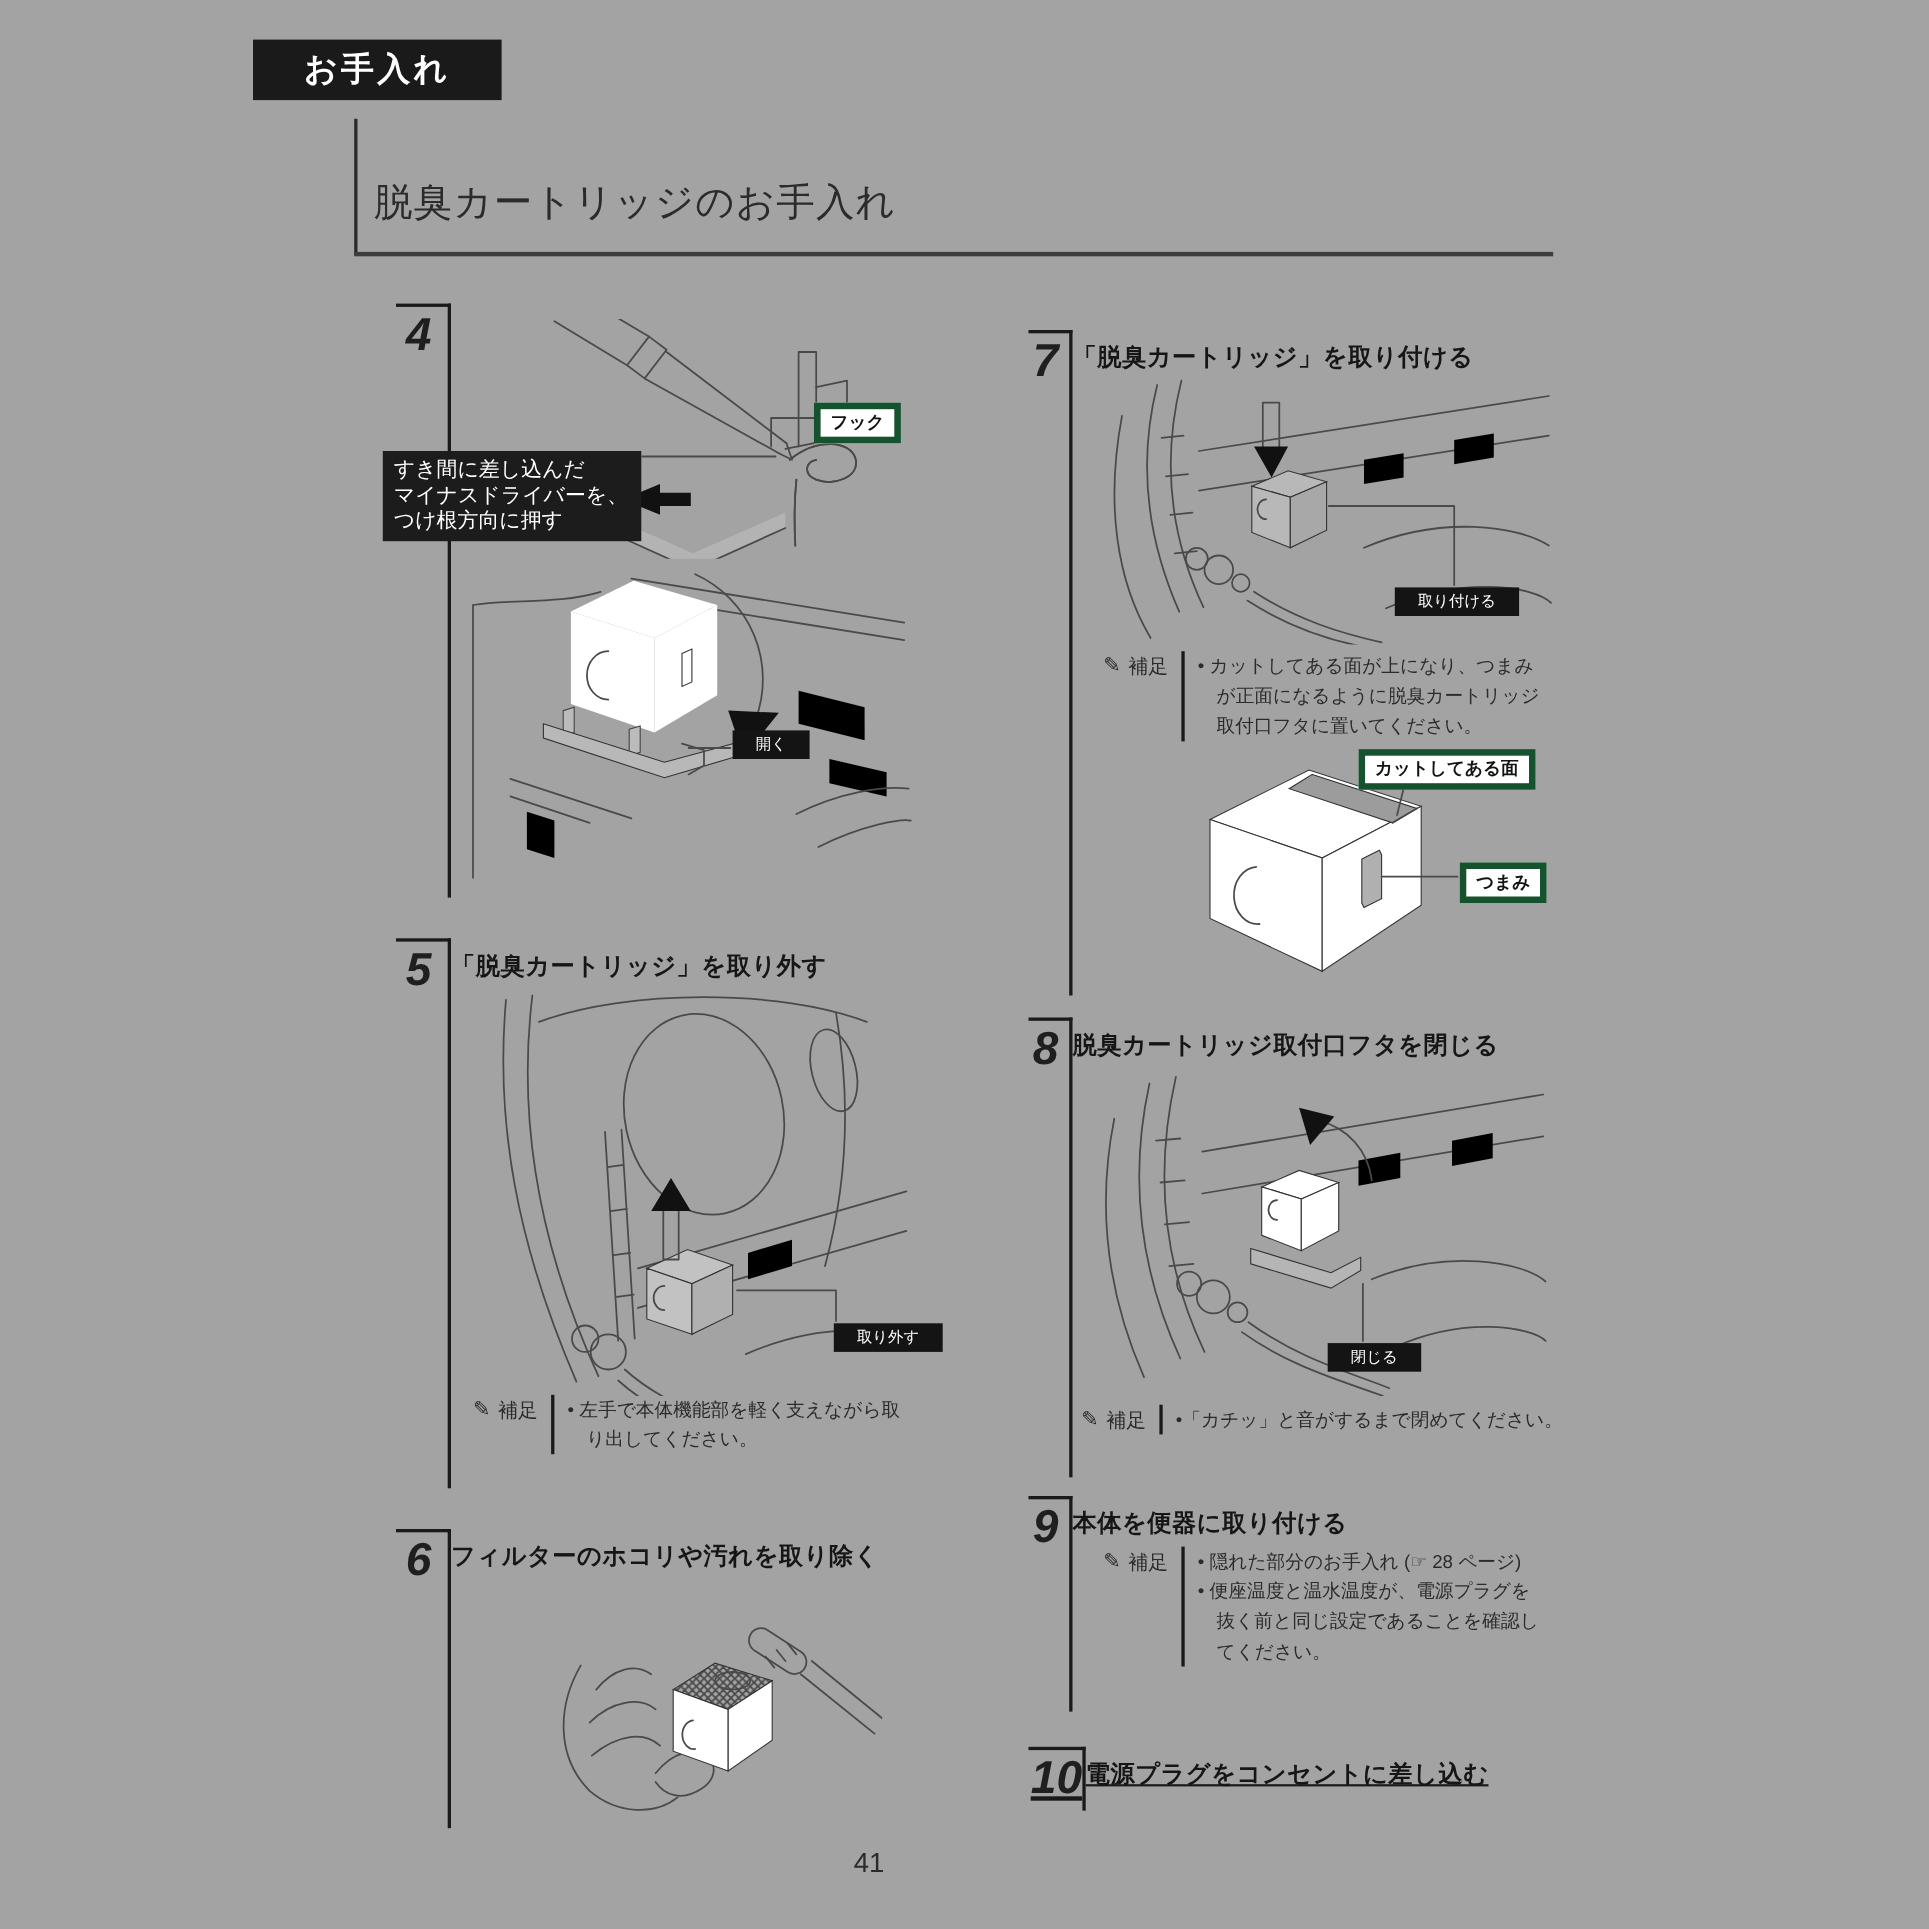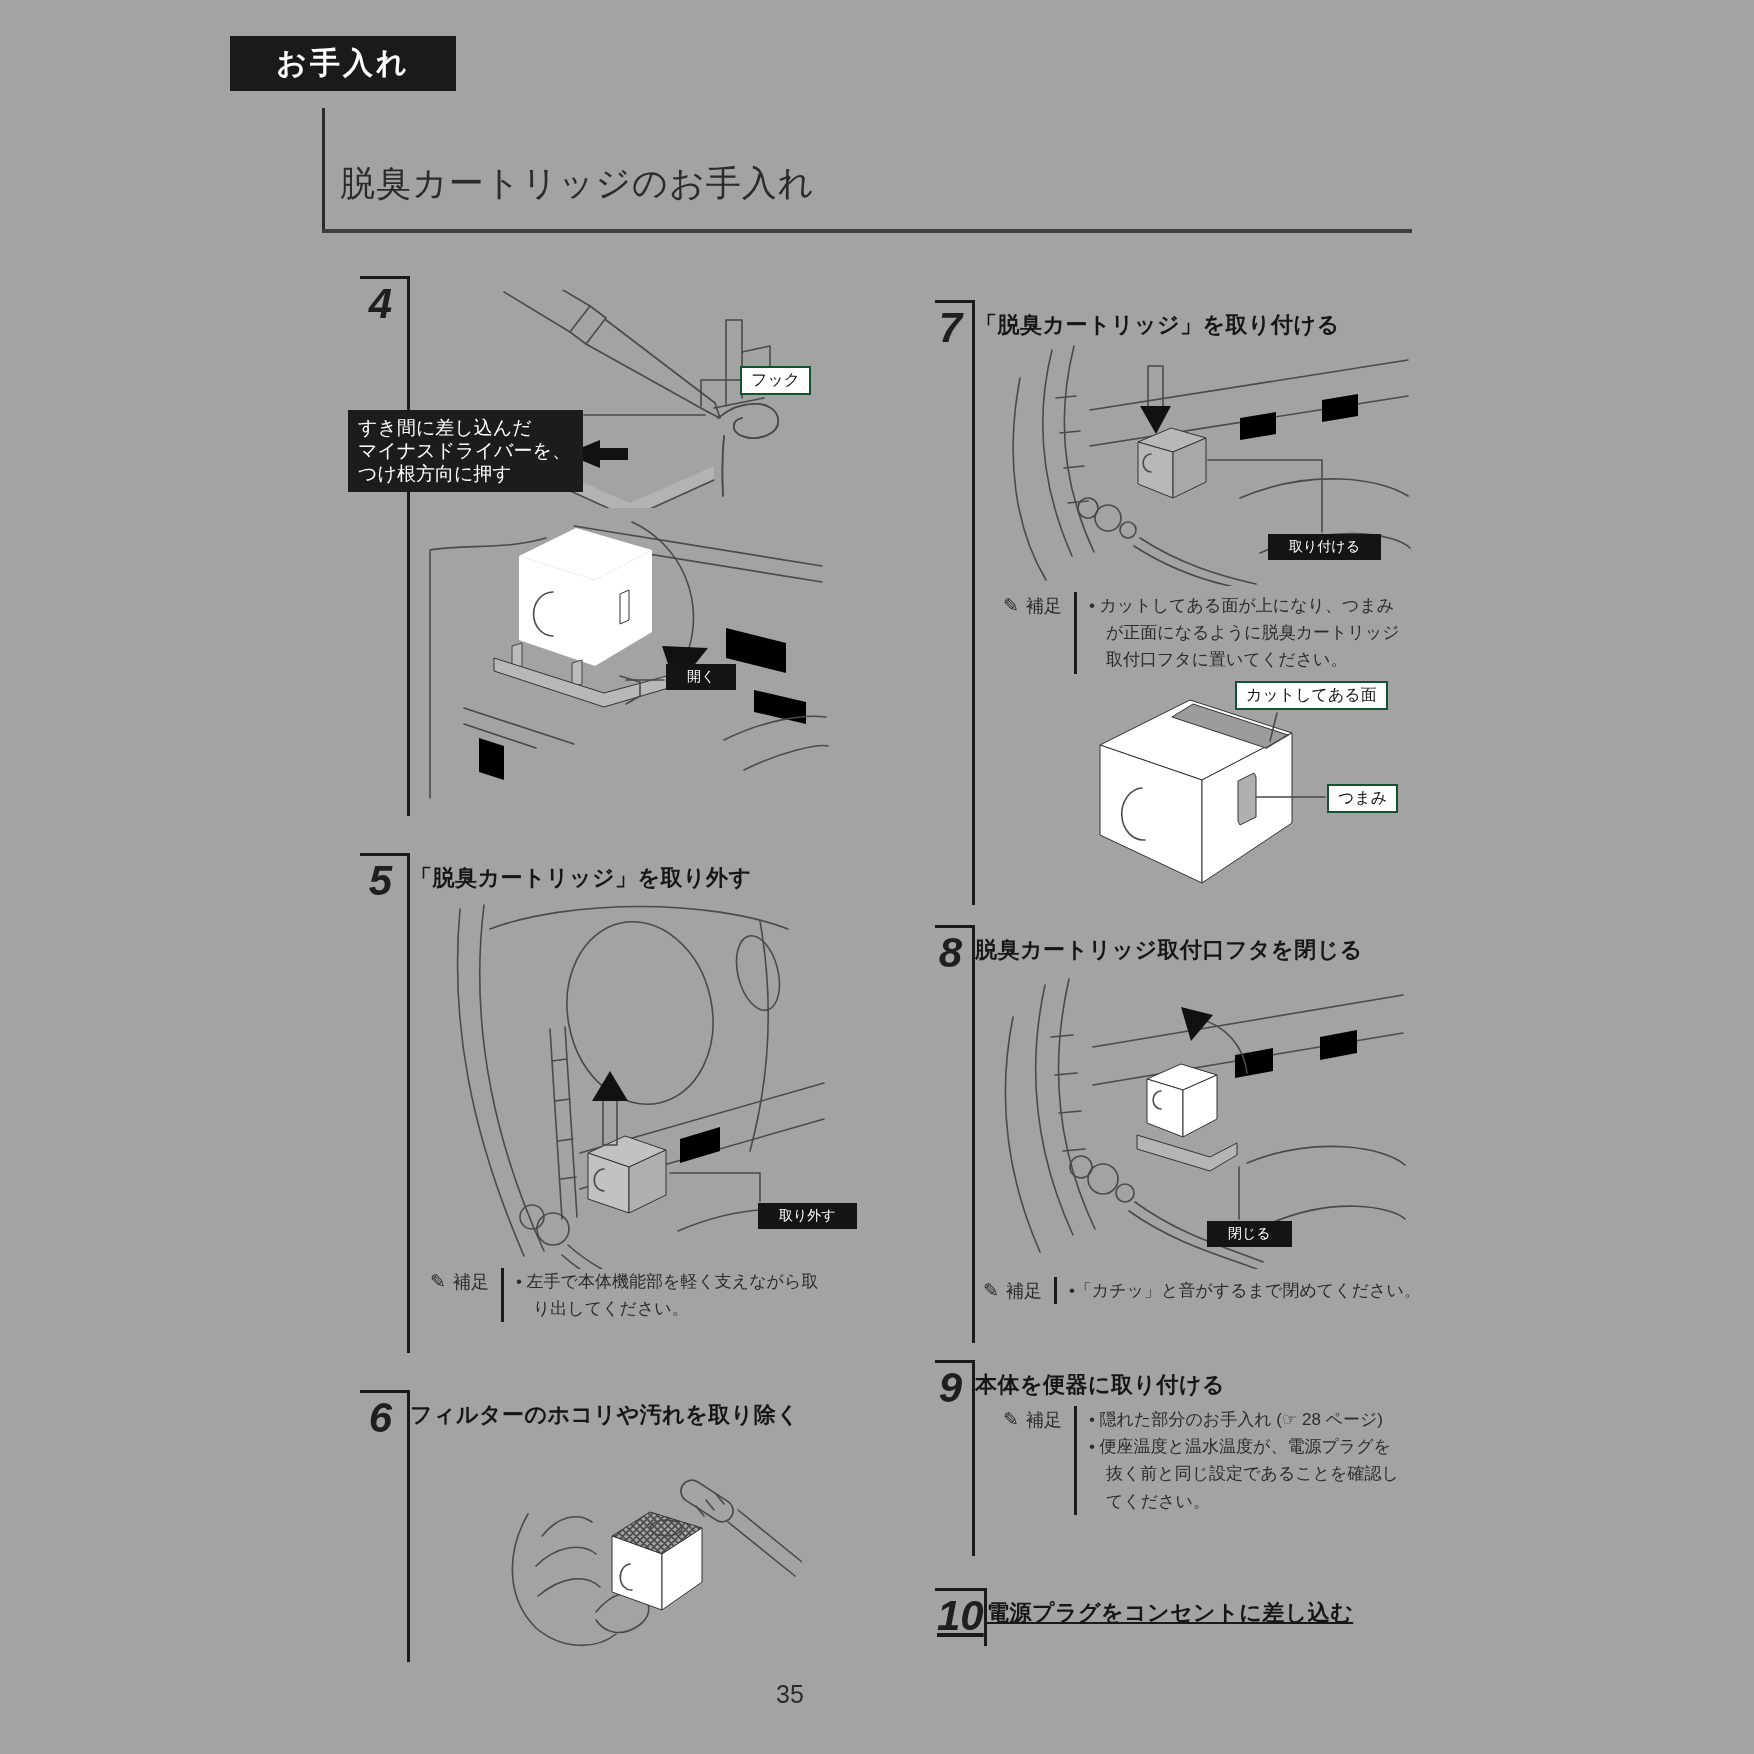--- a/index.html
+++ b/index.html
@@ -21,21 +21,21 @@
           padding:4px 8px 0 2px; text-align:center; color:#1f1f1f; }
   .content { position:relative; flex:1; }
   .step-title { font-size:22px; font-weight:700; padding:10px 0 0 0; color:#161616; letter-spacing:0.5px; white-space:nowrap; }
 
   .ill { position:absolute; }
   .ill svg { position:absolute; left:0; top:0; }
 
   .black-label { position:absolute; background:#141414; color:#fff; font-size:14px;
                  padding:4px 21px; white-space:nowrap; }
   .white-label { position:absolute; background:#fff; color:#141414; font-size:16px;
-                 padding:2px 9px; border:2px solid #14532d; white-space:nowrap; }
+                 padding:2px 9px; border:6px solid #14532d; white-space:nowrap;font-weight:bold; }
   .callout { position:absolute; background:#1c1c1c; color:#fff; font-size:19px; line-height:1.2;
              padding:7px 10px; white-space:pre-line;margin-top:28px; }
 
   .note { position:absolute; display:flex; align-items:stretch; }
   .note-head { display:flex; align-items:flex-start; font-size:18px; color:#2b2b2b; white-space:nowrap; padding-top:2px; }
   .pencil { font-size:19px; margin-right:7px; }
   .note-div { width:3px; background:#1a1a1a; margin:0 12px 0 12px; }
   .note-body { font-size:17px; line-height:1.6; color:#2b2b2b; }
   .note-body p { padding-left:17px; text-indent:-17px; margin:0; }
 
@@ -292,14 +292,14 @@
     </div>
   </div>
 
   <div class="step" style="left:935px; top:1588px; width:505px; height:58px;text-decoration:underline;">
     <div class="rail" style="width:52px;">10</div>
     <div class="content">
       <div class="step-title">電源プラグをコンセントに差し込む</div>
     </div>
   </div>
 
-  <div class="pagenum">35</div>
+  <div class="pagenum">41</div>
 </div>
 
 </body></html>

